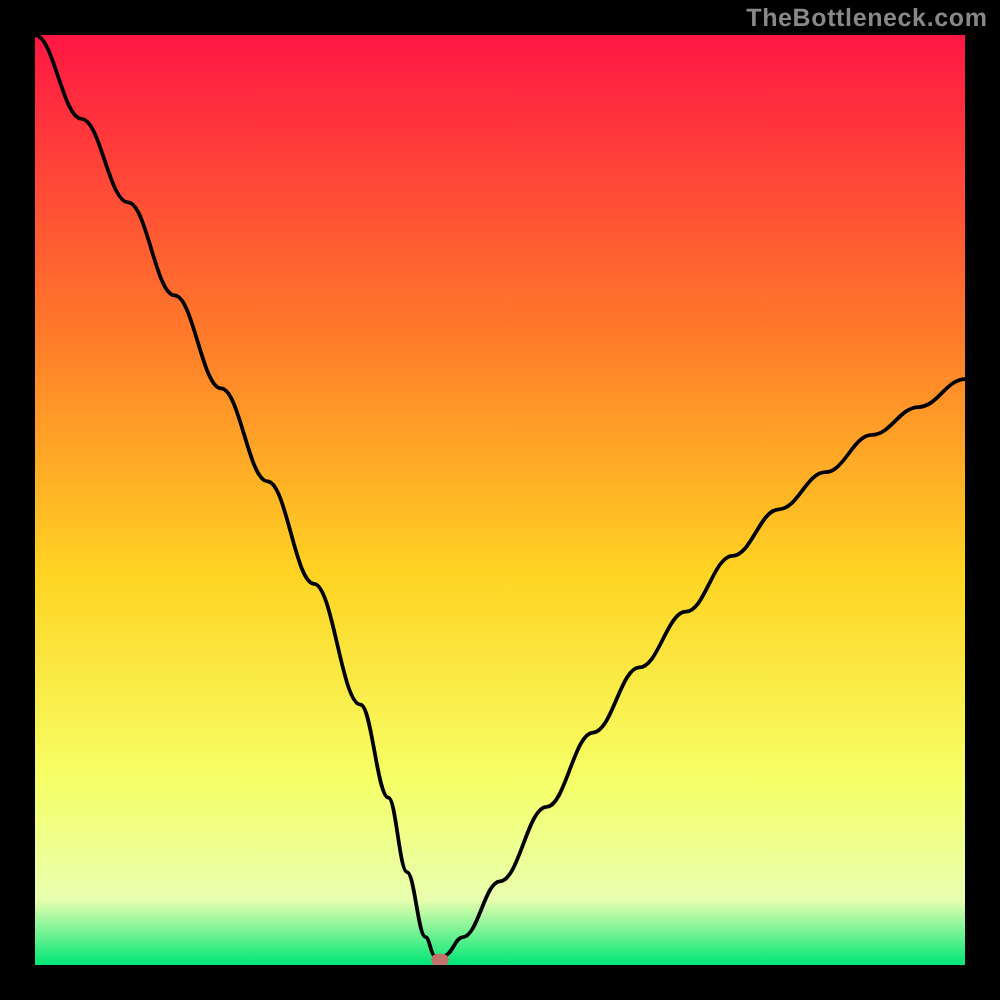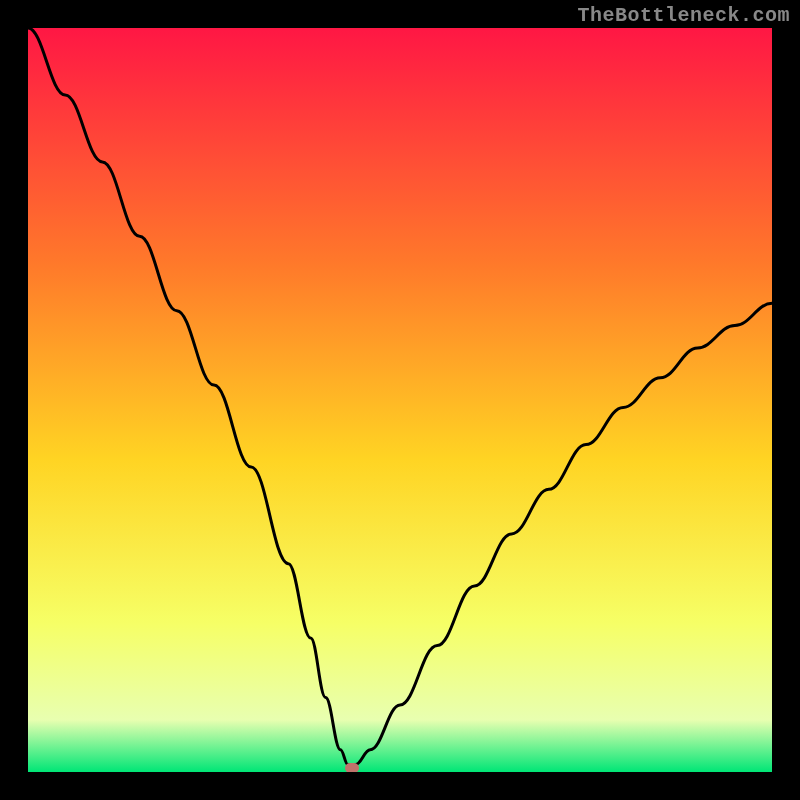--- a/index.html
+++ b/index.html
@@ -8,21 +8,20 @@
     width: 800px;
     height: 800px;
     background: #000;
     font-family: Arial, Helvetica, sans-serif;
   }
   .frame {
     position: relative;
     width: 800px;
     height: 800px;
     background: #000;
-    font-family: Liberation Mono, monospace;
   }
   .watermark {
     position: absolute;
     top: 4px;
     right: 10px;
     color: #888;
     font-size: 20px;
     font-weight: 600;
     letter-spacing: 0.5px;
     z-index: 20;

